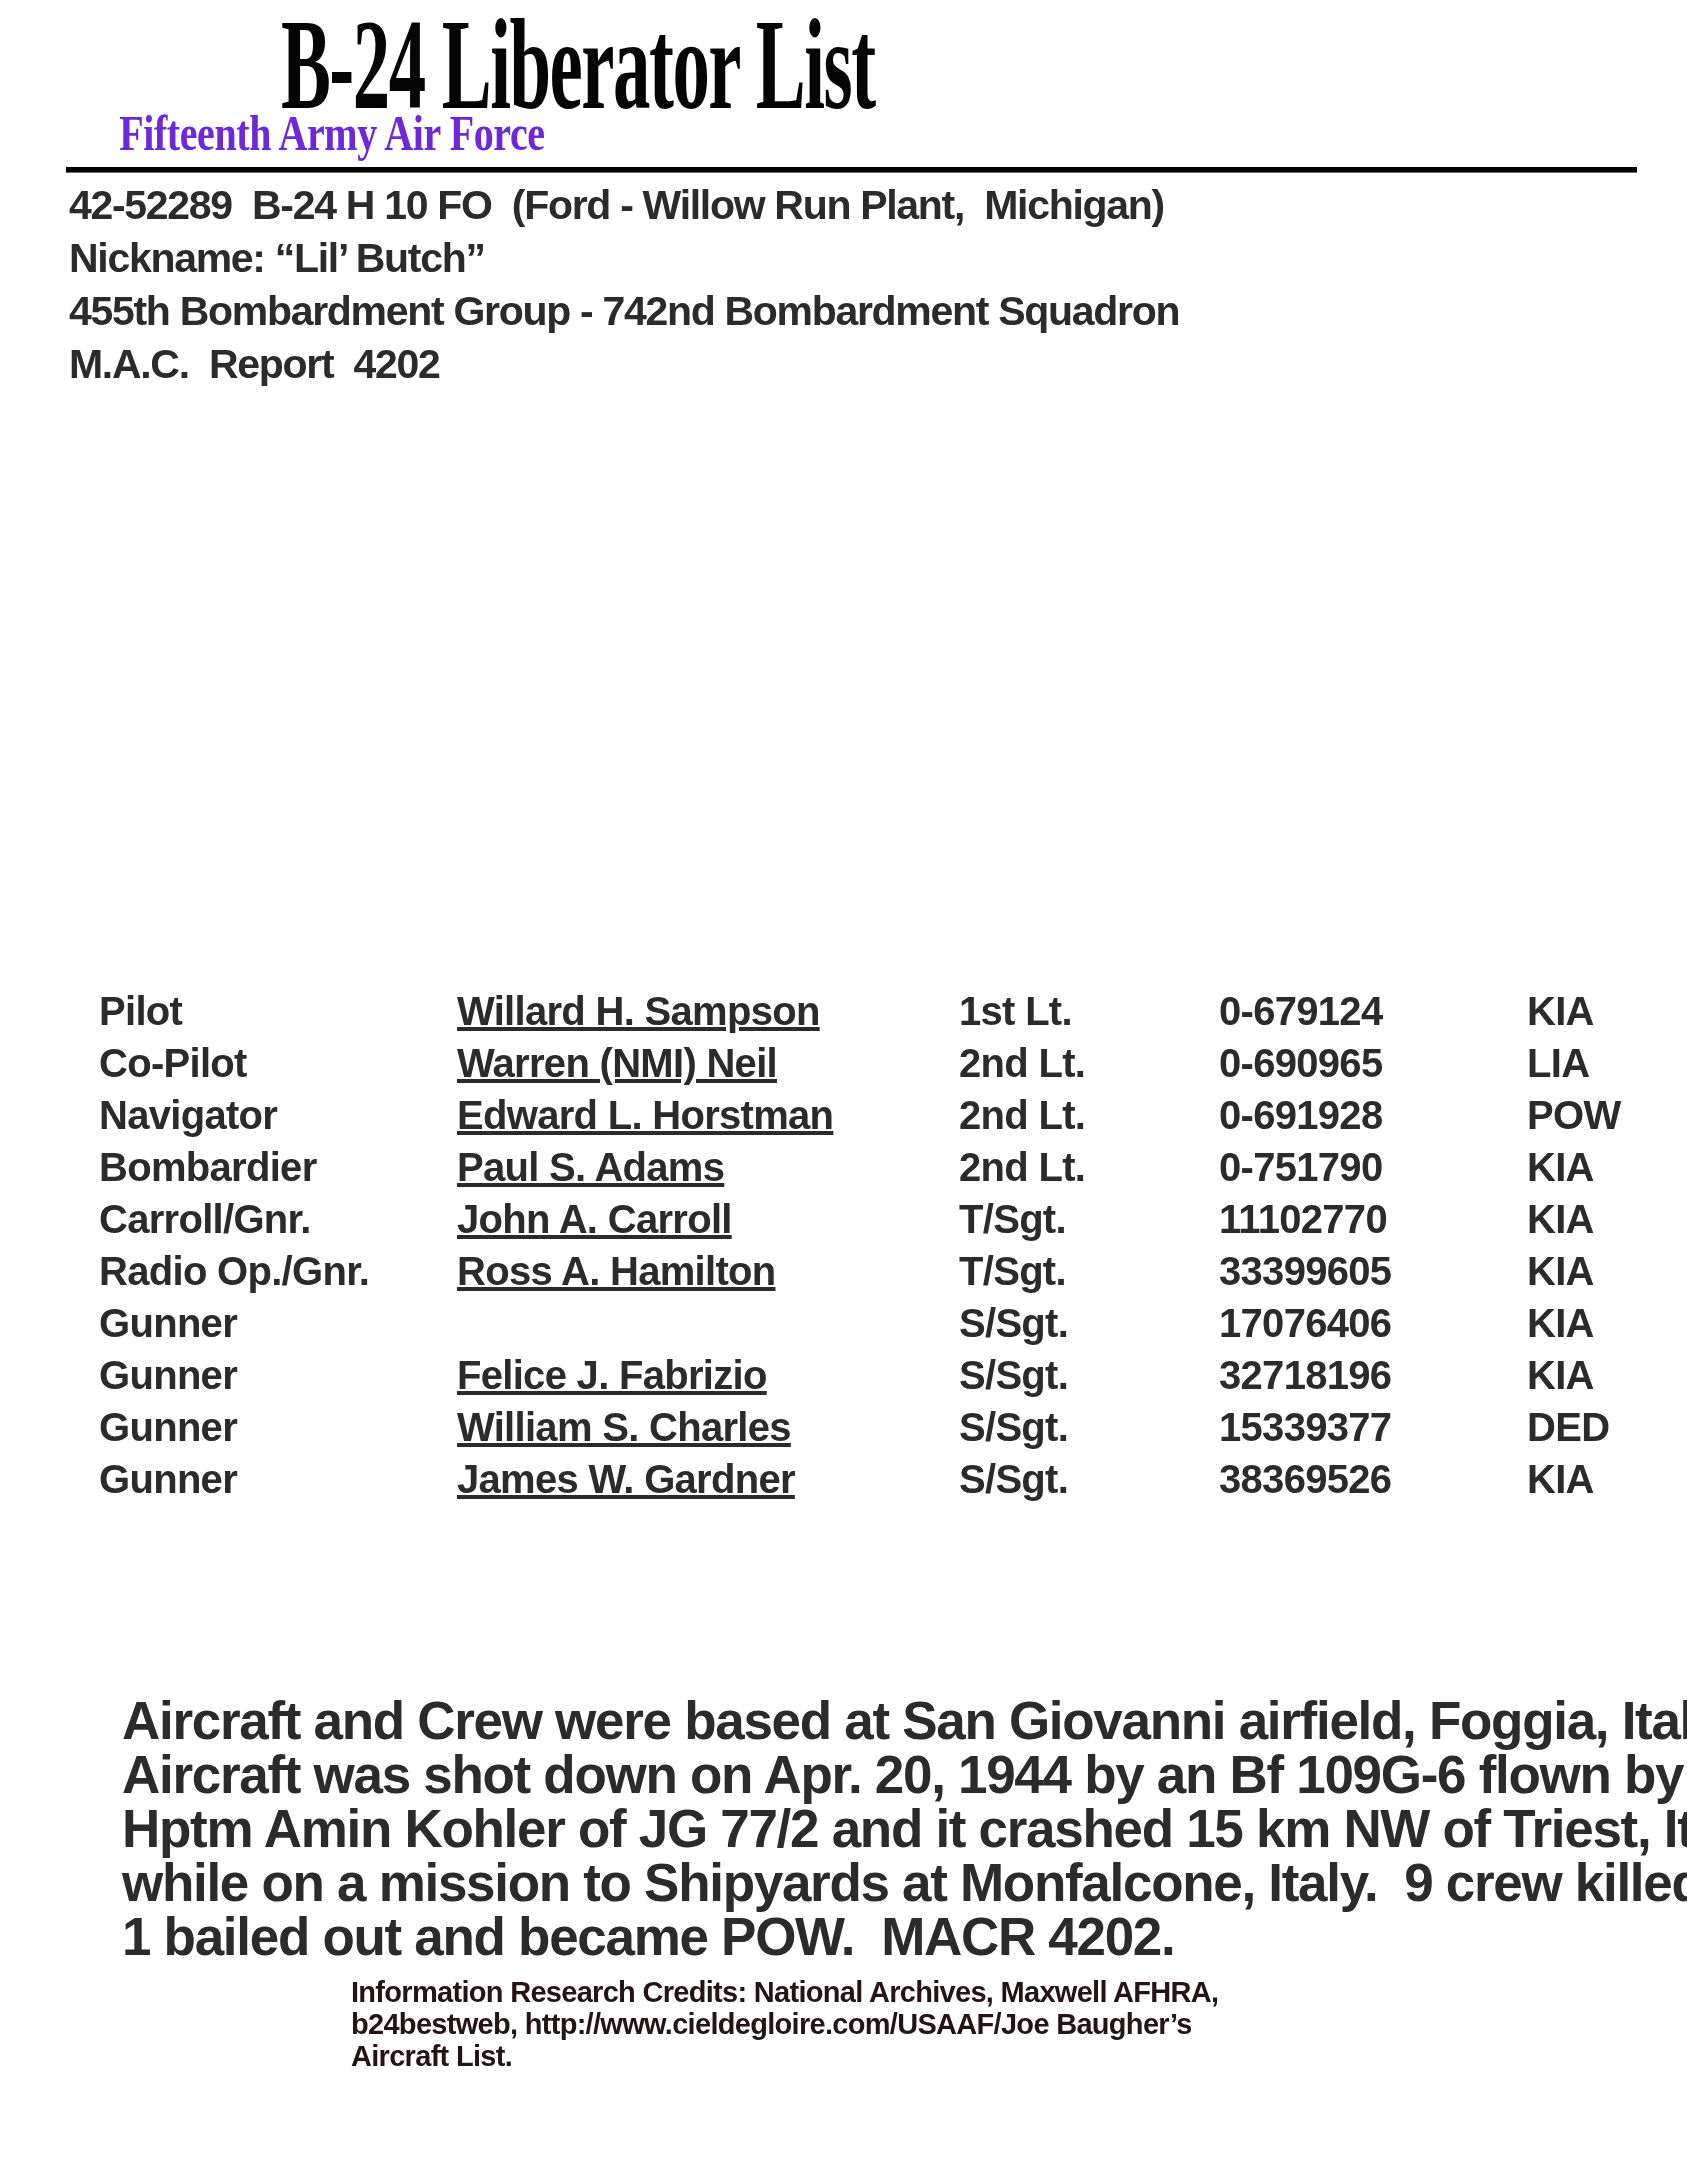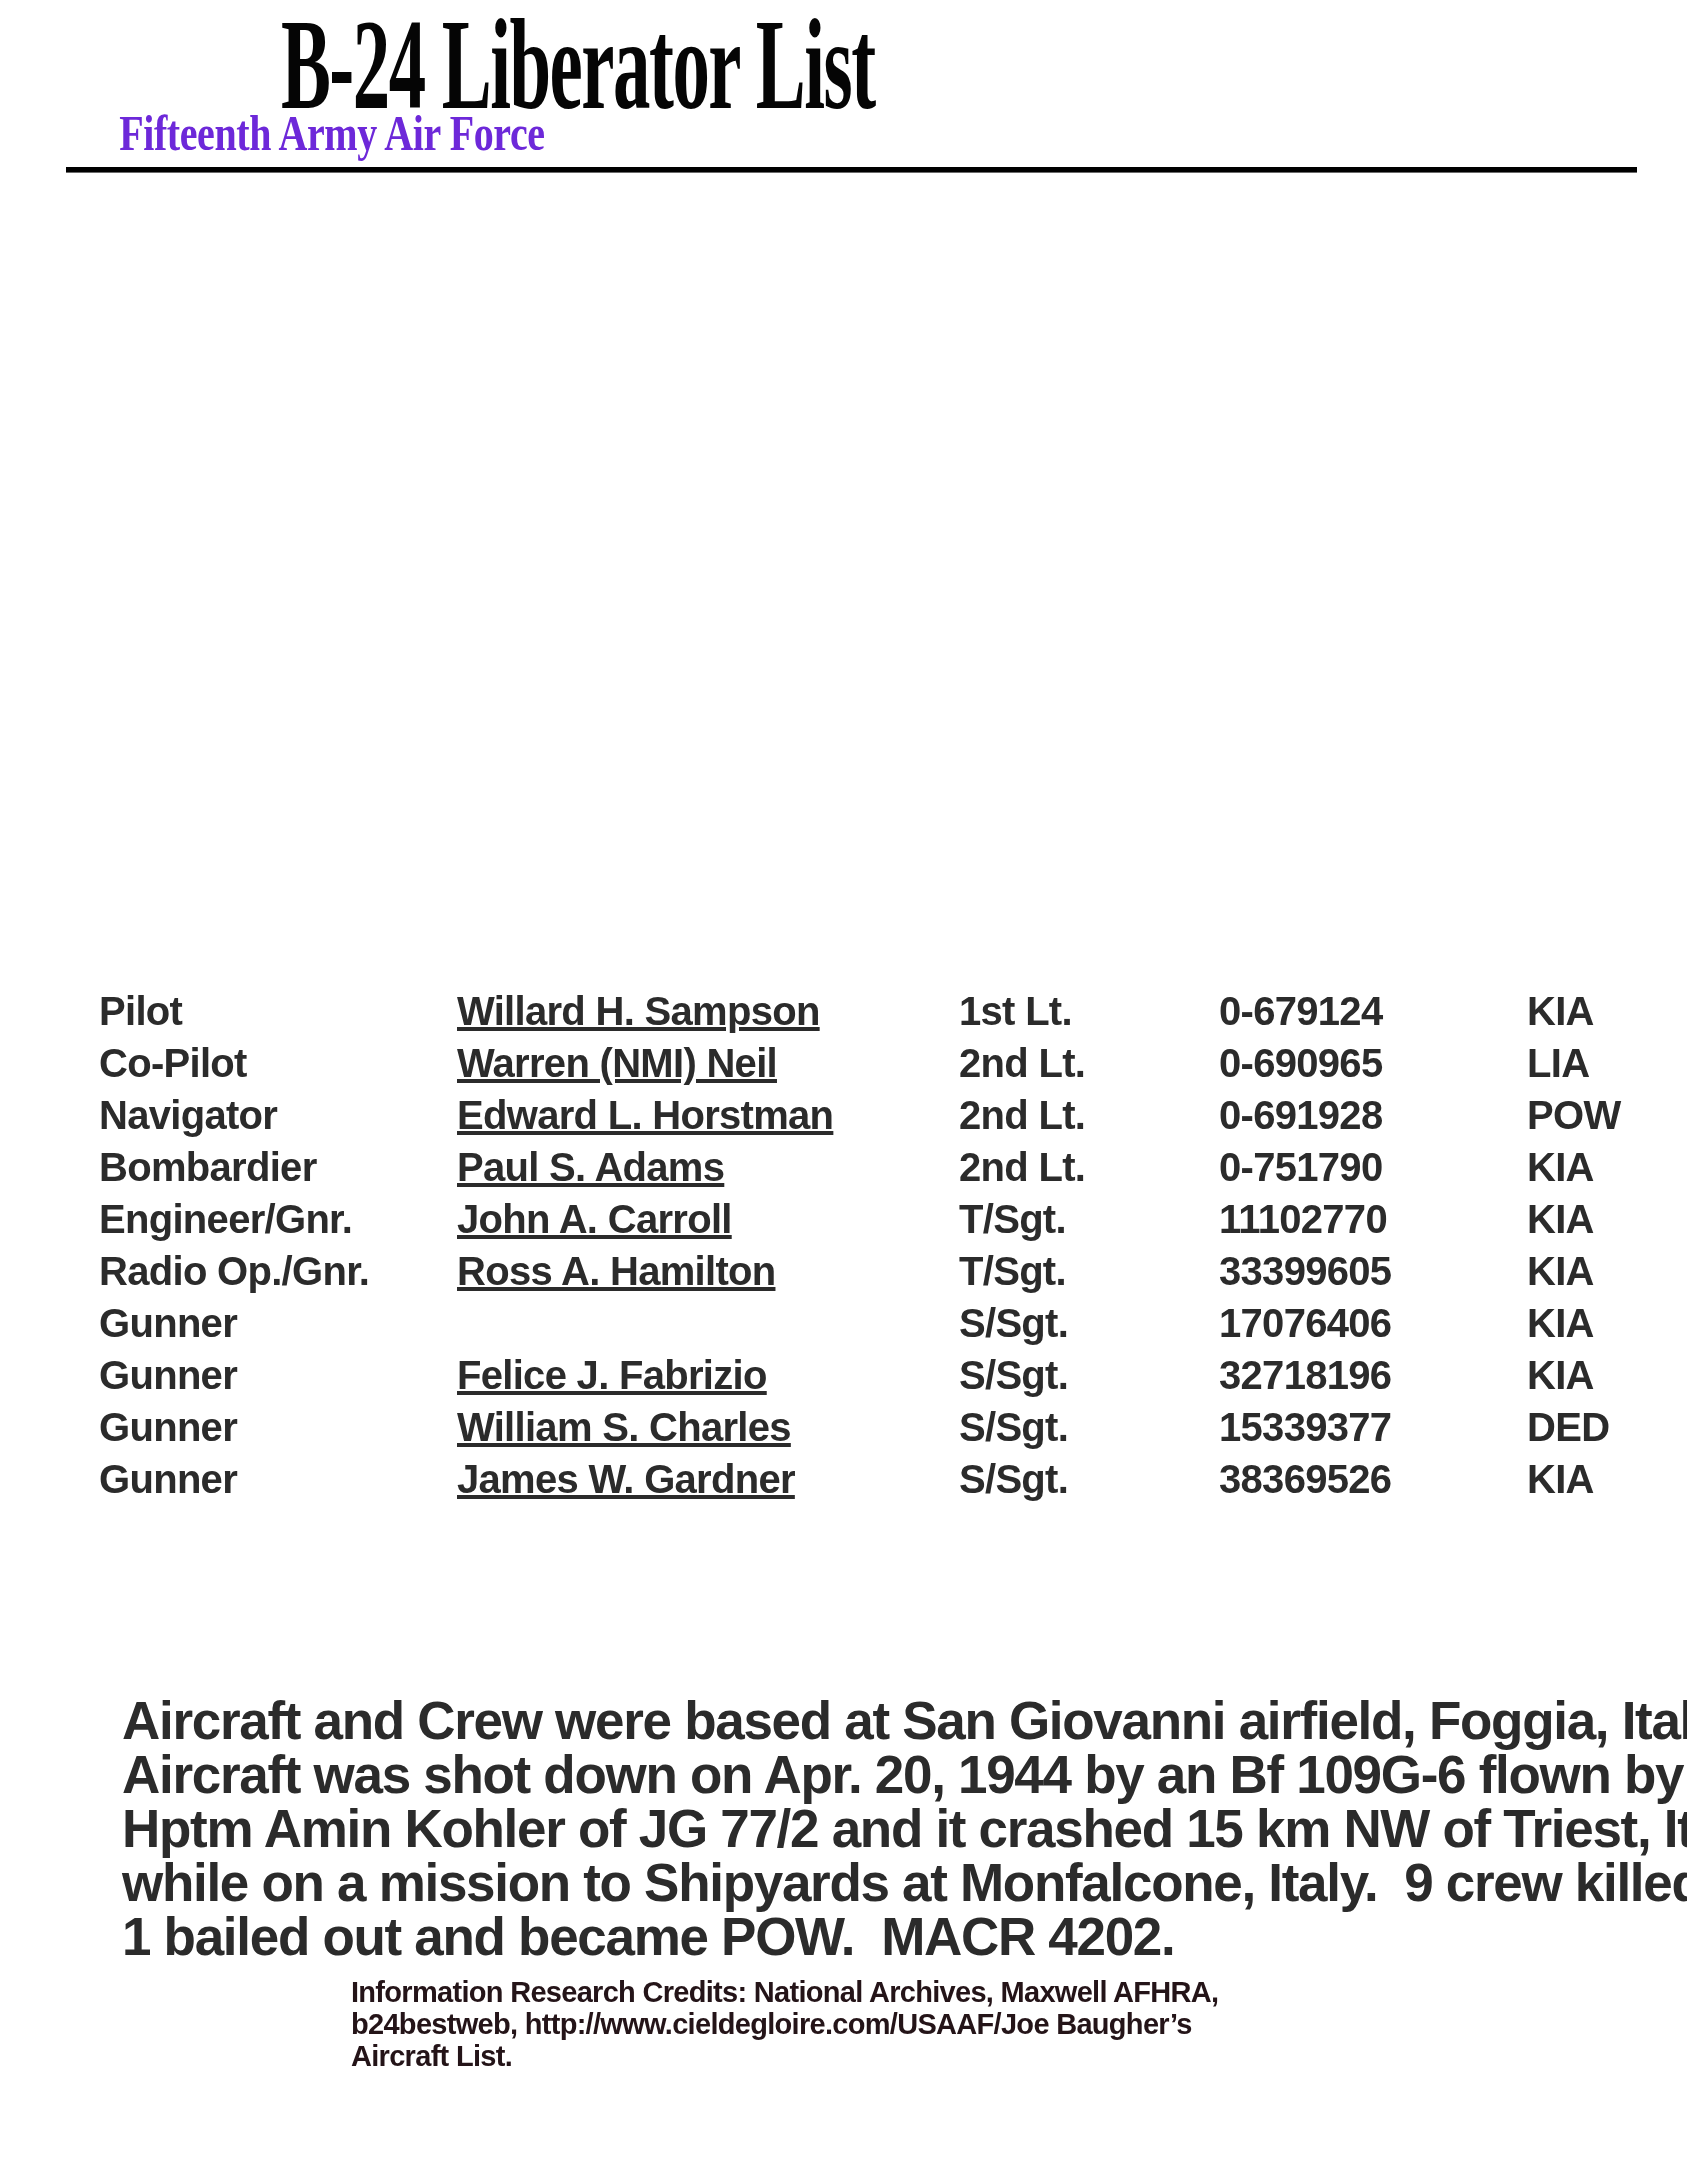--- a/index.html
+++ b/index.html
@@ -140,20 +140,26 @@
 
 <div class="page">
 
   <div class="masthead">
     <h1 class="title"><span class="squeeze">B-24 Liberator List</span></h1>
     <div class="subtitle"><span class="squeeze">Fifteenth Army Air Force</span></div>
   </div>
 
   <div class="rule"></div>
 
+  <div class="info">
+    <div class="line">42-52289  B-24 H 10 FO  (Ford - Willow Run Plant,  Michigan)</div>
+    <div class="line">Nickname: “Lil’ Butch”</div>
+    <div class="line">455th Bombardment Group - 742nd Bombardment Squadron</div>
+    <div class="line">M.A.C.  Report  4202</div>
+  </div>
 
   <div class="crew">
     <div class="row">
       <span class="cell col-position">Pilot</span>
       <span class="cell col-name">Willard H. Sampson</span>
       <span class="cell col-rank">1st Lt.</span>
       <span class="cell col-serial">0-679124</span>
       <span class="cell col-status">KIA</span>
     </div>
     <div class="row">
@@ -171,21 +177,21 @@
       <span class="cell col-status">POW</span>
     </div>
     <div class="row">
       <span class="cell col-position">Bombardier</span>
       <span class="cell col-name">Paul S. Adams</span>
       <span class="cell col-rank">2nd Lt.</span>
       <span class="cell col-serial">0-751790</span>
       <span class="cell col-status">KIA</span>
     </div>
     <div class="row">
-      <span class="cell col-position">Engineer/Gnr.</span>
+      <span class="cell col-position">Carroll/Gnr.</span>
       <span class="cell col-name">John A. Carroll</span>
       <span class="cell col-rank">T/Sgt.</span>
       <span class="cell col-serial">11102770</span>
       <span class="cell col-status">KIA</span>
     </div>
     <div class="row">
       <span class="cell col-position">Radio Op./Gnr.</span>
       <span class="cell col-name">Ross A. Hamilton</span>
       <span class="cell col-rank">T/Sgt.</span>
       <span class="cell col-serial">33399605</span>

